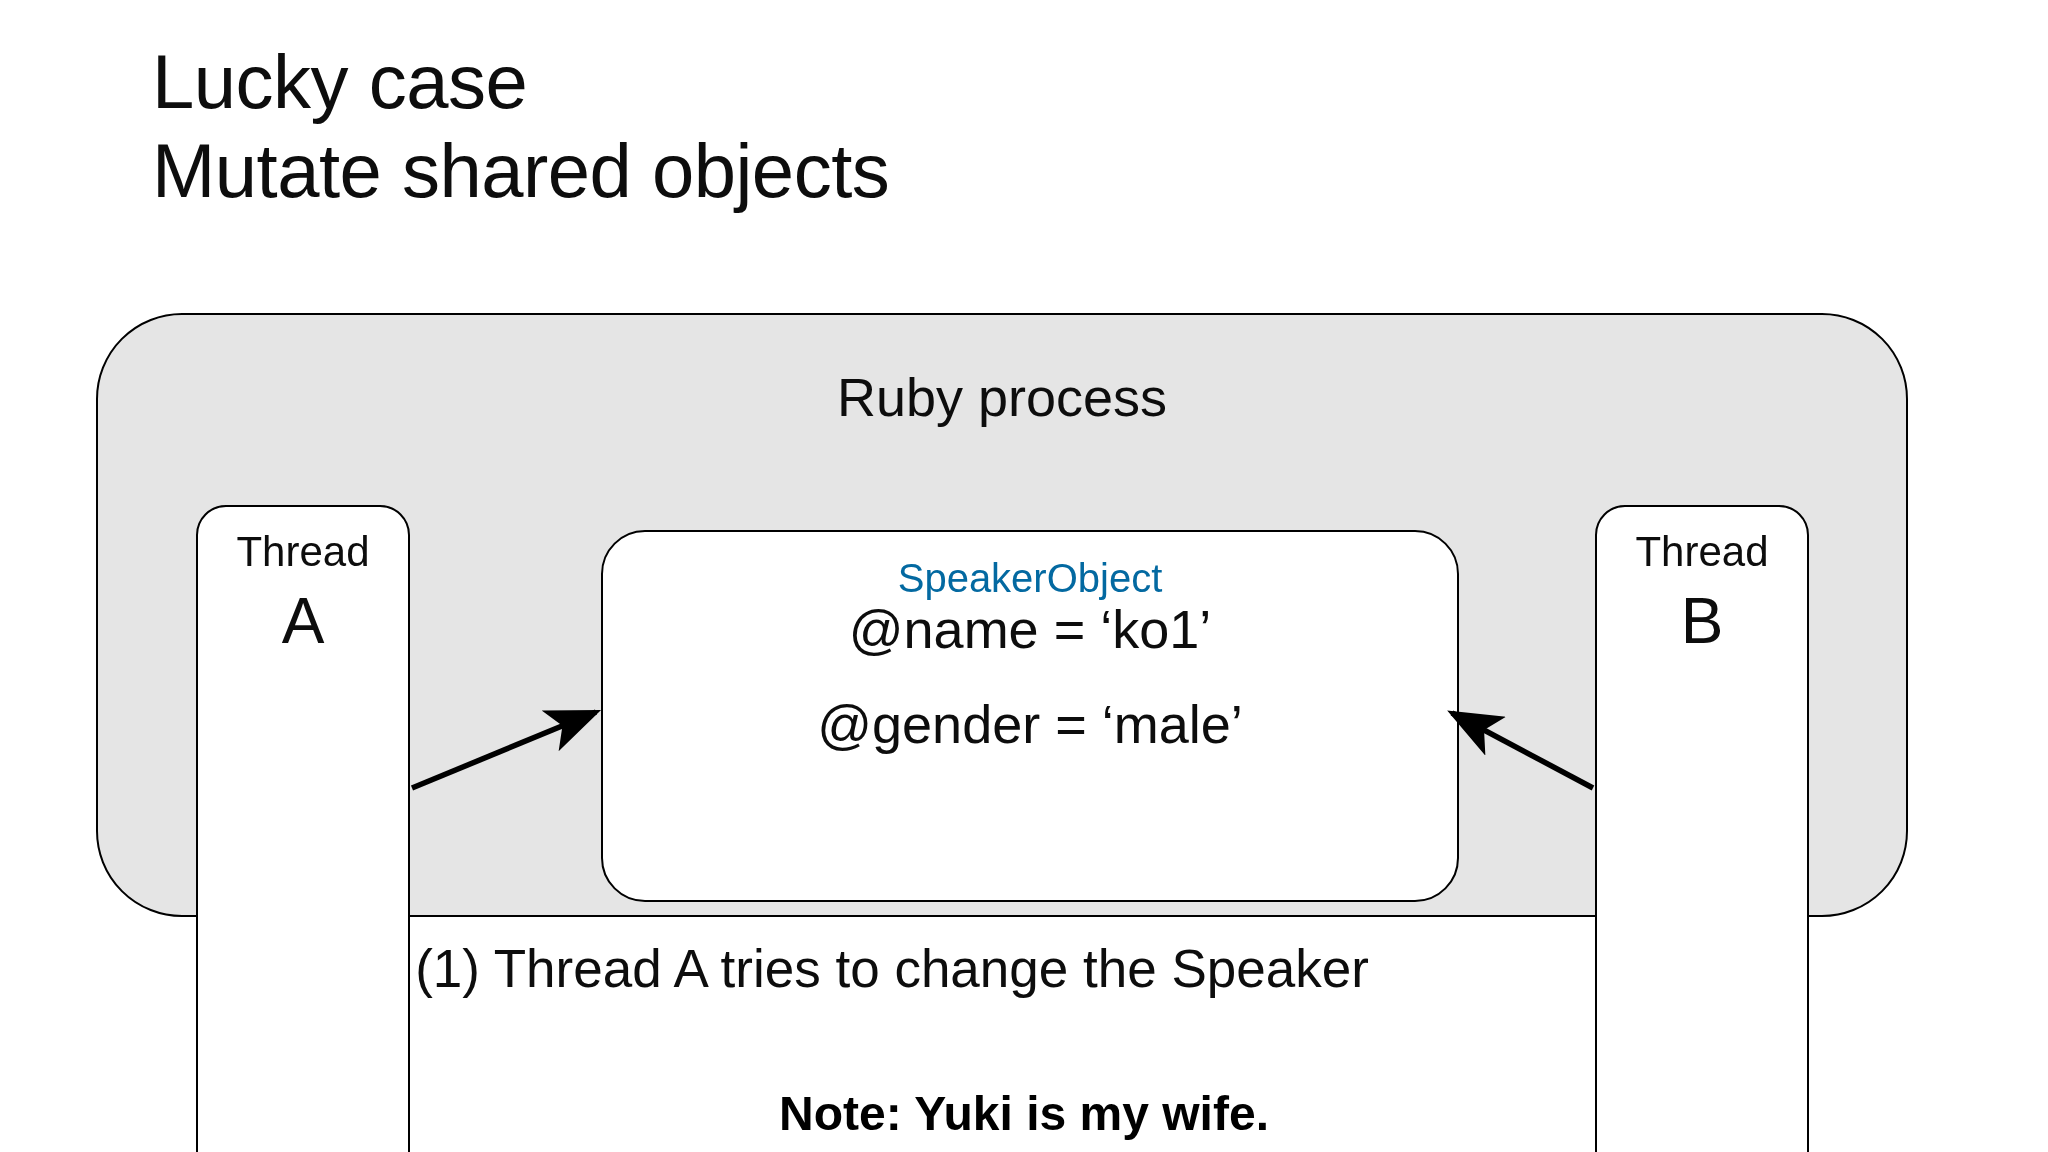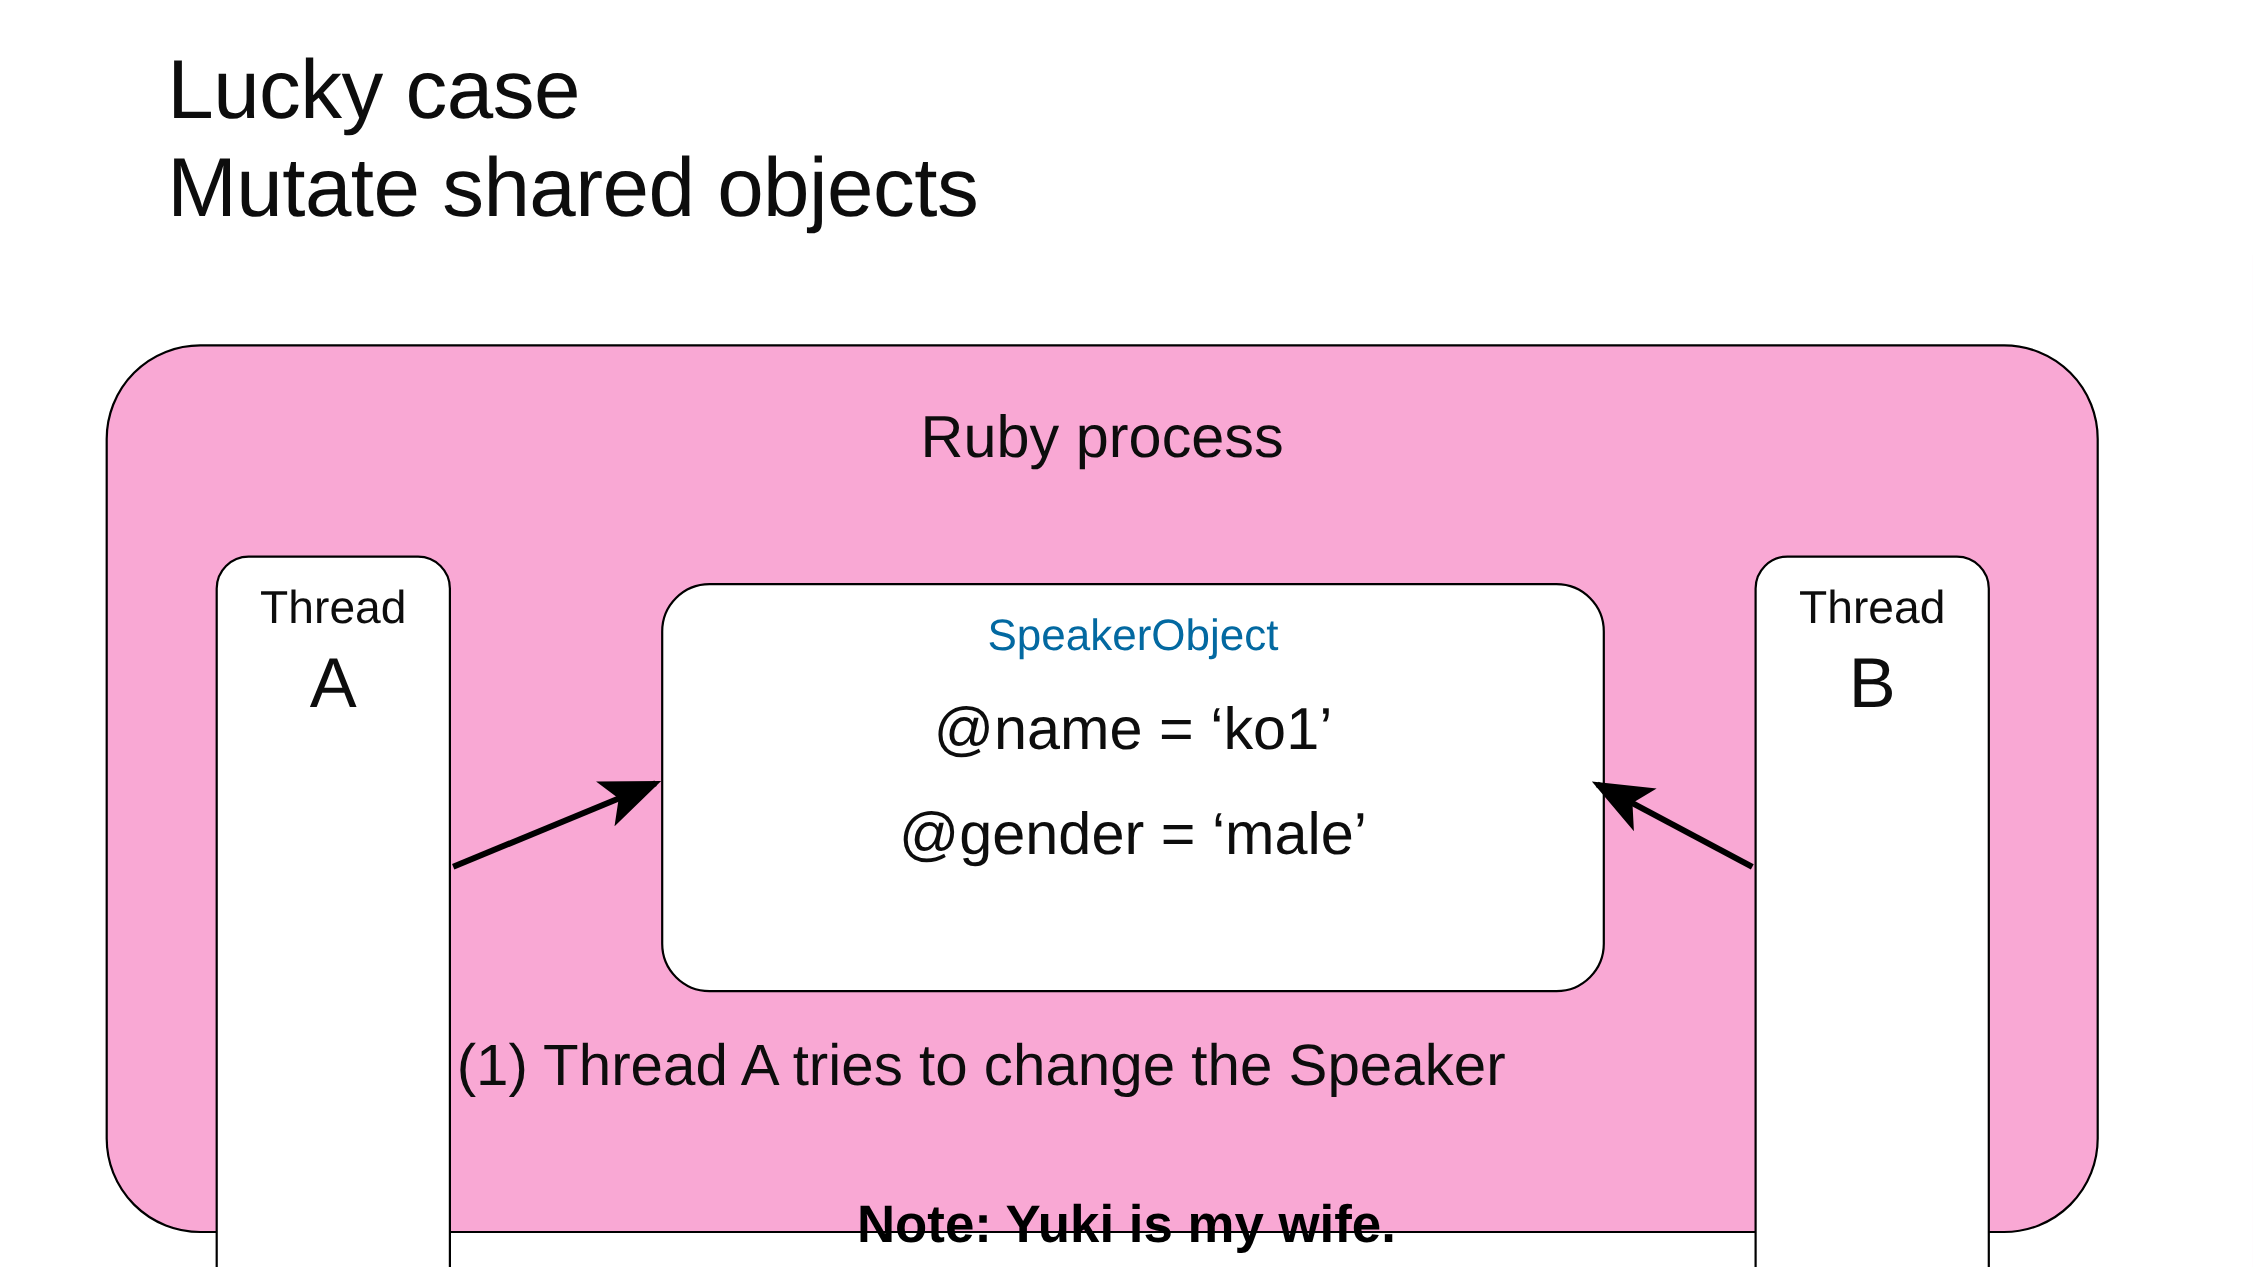--- a/index.html
+++ b/index.html
@@ -32,24 +32,24 @@
     display: block;
     white-space: pre;
   }
 
   
   #ruby-process-box {
     position: absolute;
     left: 96px;
     top: 313px;
     width: 1812px;
-    height: 808px;
+    height: 604px;
     border: 2.2px solid #000000;
     border-radius: 86px;
-    background: #f9a8d4;
+    background: #e5e5e5;
     box-sizing: border-box;
   }
   #ruby-process-label {
     position: absolute;
     left: 0;
     top: 55px;
     width: 100%;
     text-align: center;
     font-size: 54px;
     line-height: 1;
@@ -105,21 +105,21 @@
     font-size: 40px;
     line-height: 1.1;
     color: #0369a1;
   }
   .speaker-attr {
     display: block;
     font-size: 54px;
     line-height: 1.1;
     color: #0d0d0d;
   }
-  #speaker-attr-name   { margin-top: 34px; }
+  #speaker-attr-name   { }
   #speaker-attr-gender { margin-top: 36px; }
 
   
   #step-caption {
     position: absolute;
     left: 220px;
     top: 934px;
     width: 1340px;
     text-align: center;
     font-size: 53px;

